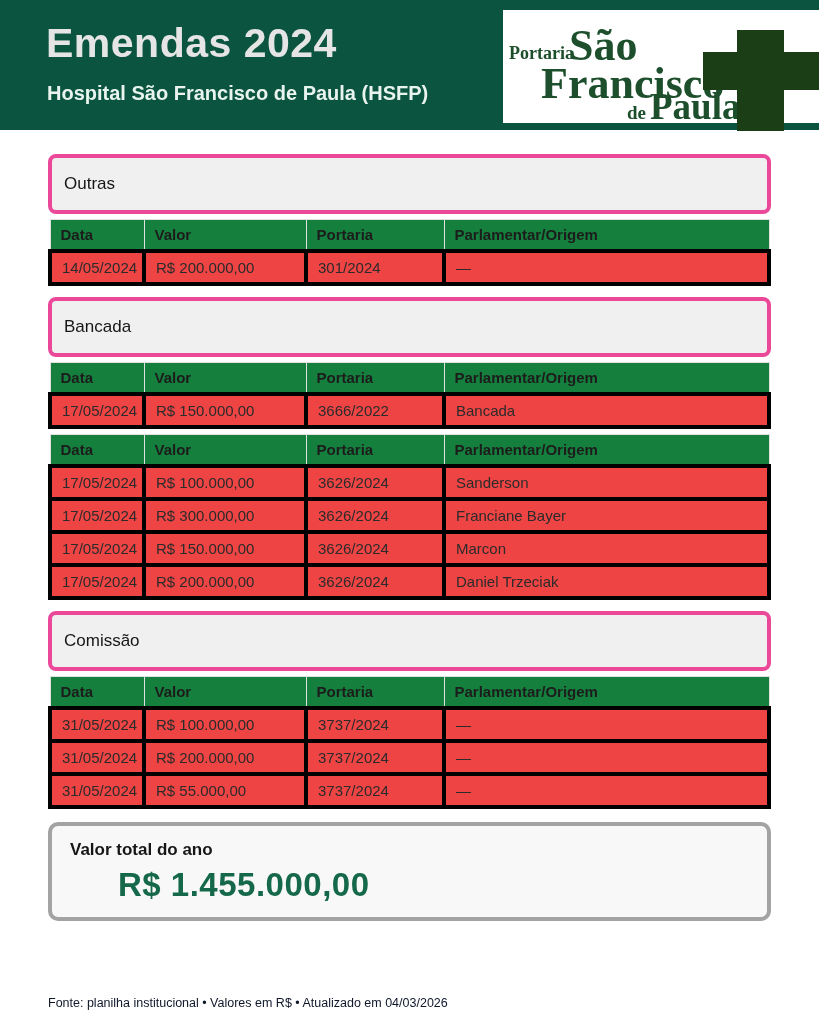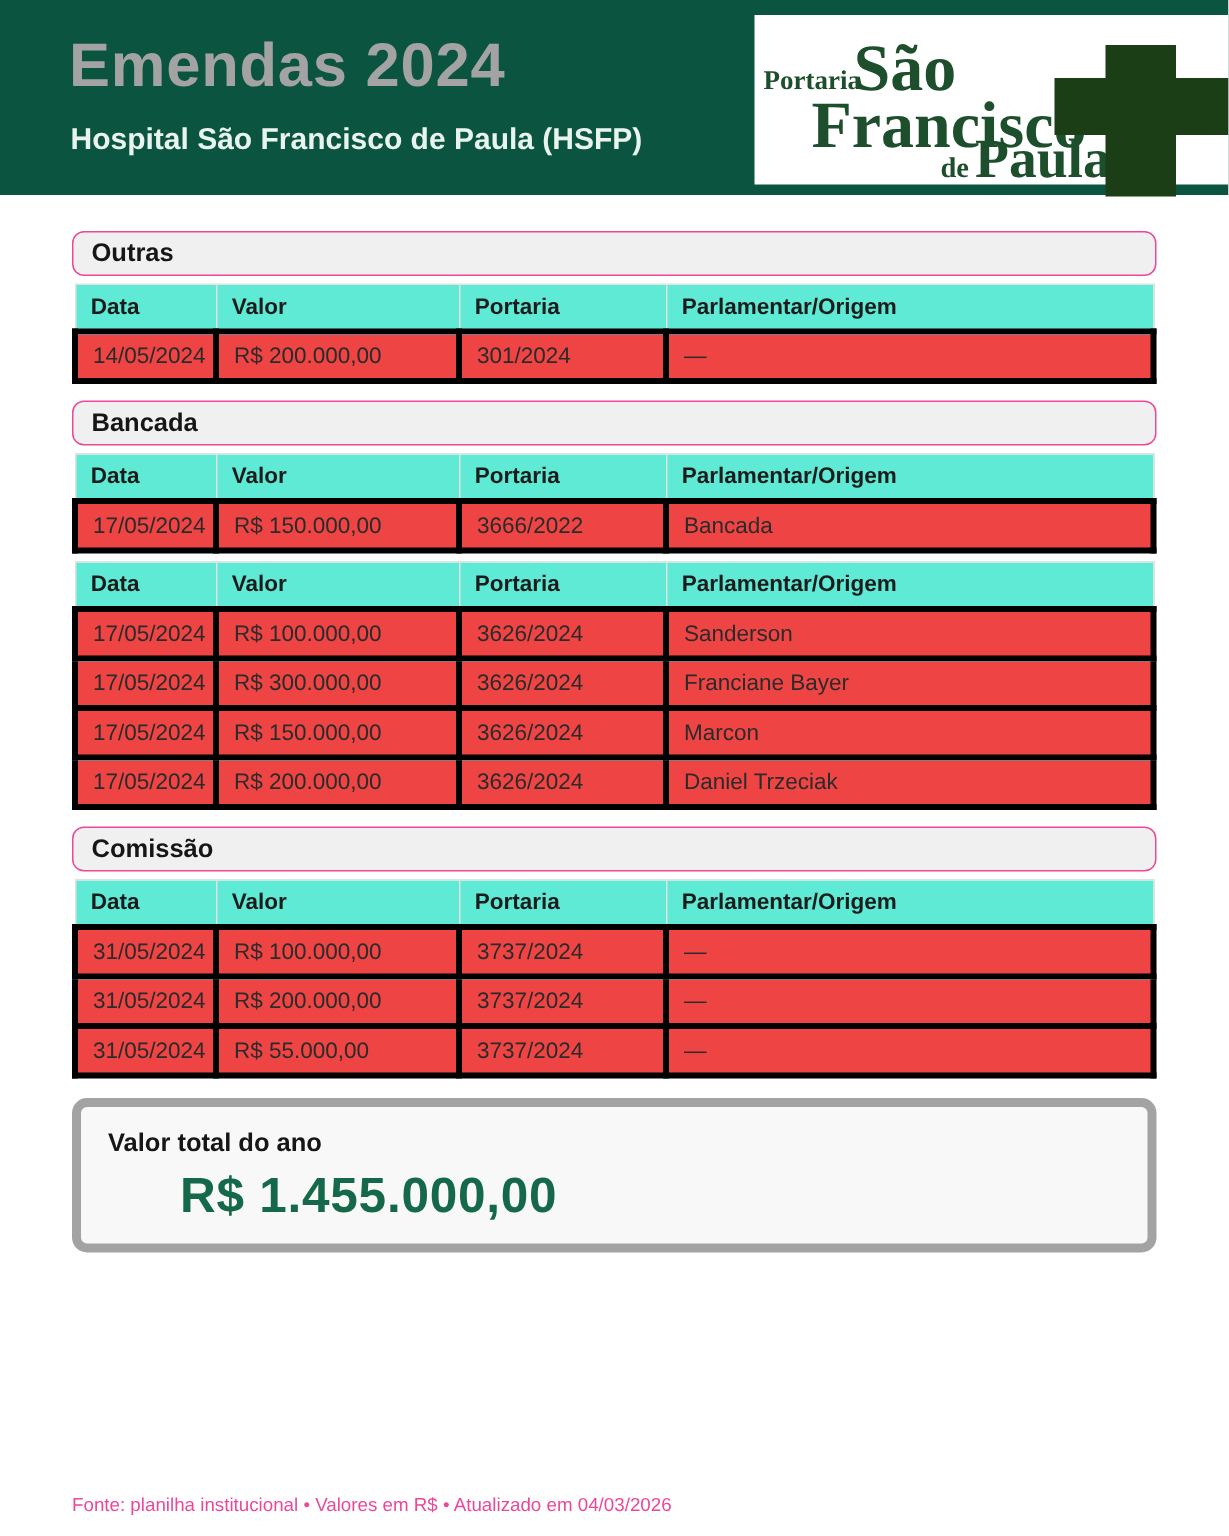--- a/index.html
+++ b/index.html
@@ -12,21 +12,21 @@
   }
 
   
   .banner {
     height: 130px;
     background: #0a5440;
     position: relative;
   }
   .banner-title {
     position: absolute; left: 46px; top: 20px;
-    color: #a3a3a3; font-size: 41px; font-weight: bold; letter-spacing: 0.5px;
+    color: #e5e5e5; font-size: 41px; font-weight: bold; letter-spacing: 0.5px;
   }
   .banner-subtitle {
     position: absolute; left: 47px; top: 82px;
     color: #e9f4ee; font-size: 20px; font-weight: bold;
   }
   .logo-box {
     position: absolute; top: 10px; right: 0;
     width: 316px; height: 113px;
     background: #ffffff;
   }
@@ -42,67 +42,67 @@
   .logo-paula    { position: absolute; left: 147px; top: 78px; font-size: 37px; line-height: 1; font-family: Liberation Serif, serif; }
   .cross-v { position: absolute; left: 234px; top: 20px; width: 47px; height: 101px; background: #1b3e17; }
   .cross-h { position: absolute; left: 200px; top: 42px; width: 116px; height: 38px;  background: #1b3e17; }
 
   
   .content { padding: 0 48px; }
 
   .section-title {
     margin-top: 24px;
     background: #f0f0f0;
-    border: 1px solid #ec4899;
+    border: 4px solid #ec4899;
     border-radius: 8px;
-    font-size: 17px; font-weight: bold; color: #161616;
-    padding: 4px 12px;
+    font-size: 17px; font-weight: normal; color: #161616;
+    padding: 16px 12px;
     line-height: 20px;
   }
   .section + .section .section-title { margin-top: 11px; }
 
   table.data-table {
     width: 100%;
     border-collapse: collapse;
     table-layout: fixed;
     margin-top: 5px;
   }
   table.data-table th {
-    background: #5eead4;
+    background: #15803d;
     font-weight: bold; text-align: left;
     font-size: 15px; color: #1c1c1c;
     padding: 6px 10px;
     border: 1px solid #e1e1e1;
   }
   table.data-table td {
     font-size: 15px; color: #2b2b2b;
     padding: 6px 10px;
     border: 4px solid #000000;
     background: #ef4444;
     overflow: hidden; white-space: nowrap;
   }
   col.c-data     { width: 94px; }
   col.c-valor    { width: 162px; }
   col.c-portaria { width: 138px; }
 
   
   .total-box {
     margin-top: 13px;
     background: #f8f8f8;
-    border: 6px solid #a3a3a3;
+    border: 4px solid #a3a3a3;
     border-radius: 10px;
     padding: 14px 18px 13px;
   }
   .total-label { font-size: 17px; font-weight: bold; color: #161616; }
   .total-value { font-size: 33px; font-weight: bold; color: #15694a; margin-top: 6px; letter-spacing: 0.5px; margin-left: 48px; }
 
   
   .footer {
     position: absolute; left: 48px; bottom: 14px;
-    font-size: 12.5px; color: #ec4899;
+    font-size: 12.5px; color: #0f172a;
   }
 </style>
 </head>
 <body>
 
 <div class="banner">
   <div class="banner-title">Emendas 2024</div>
   <div class="banner-subtitle">Hospital São Francisco de Paula (HSFP)</div>
 
   <div class="logo-box">

